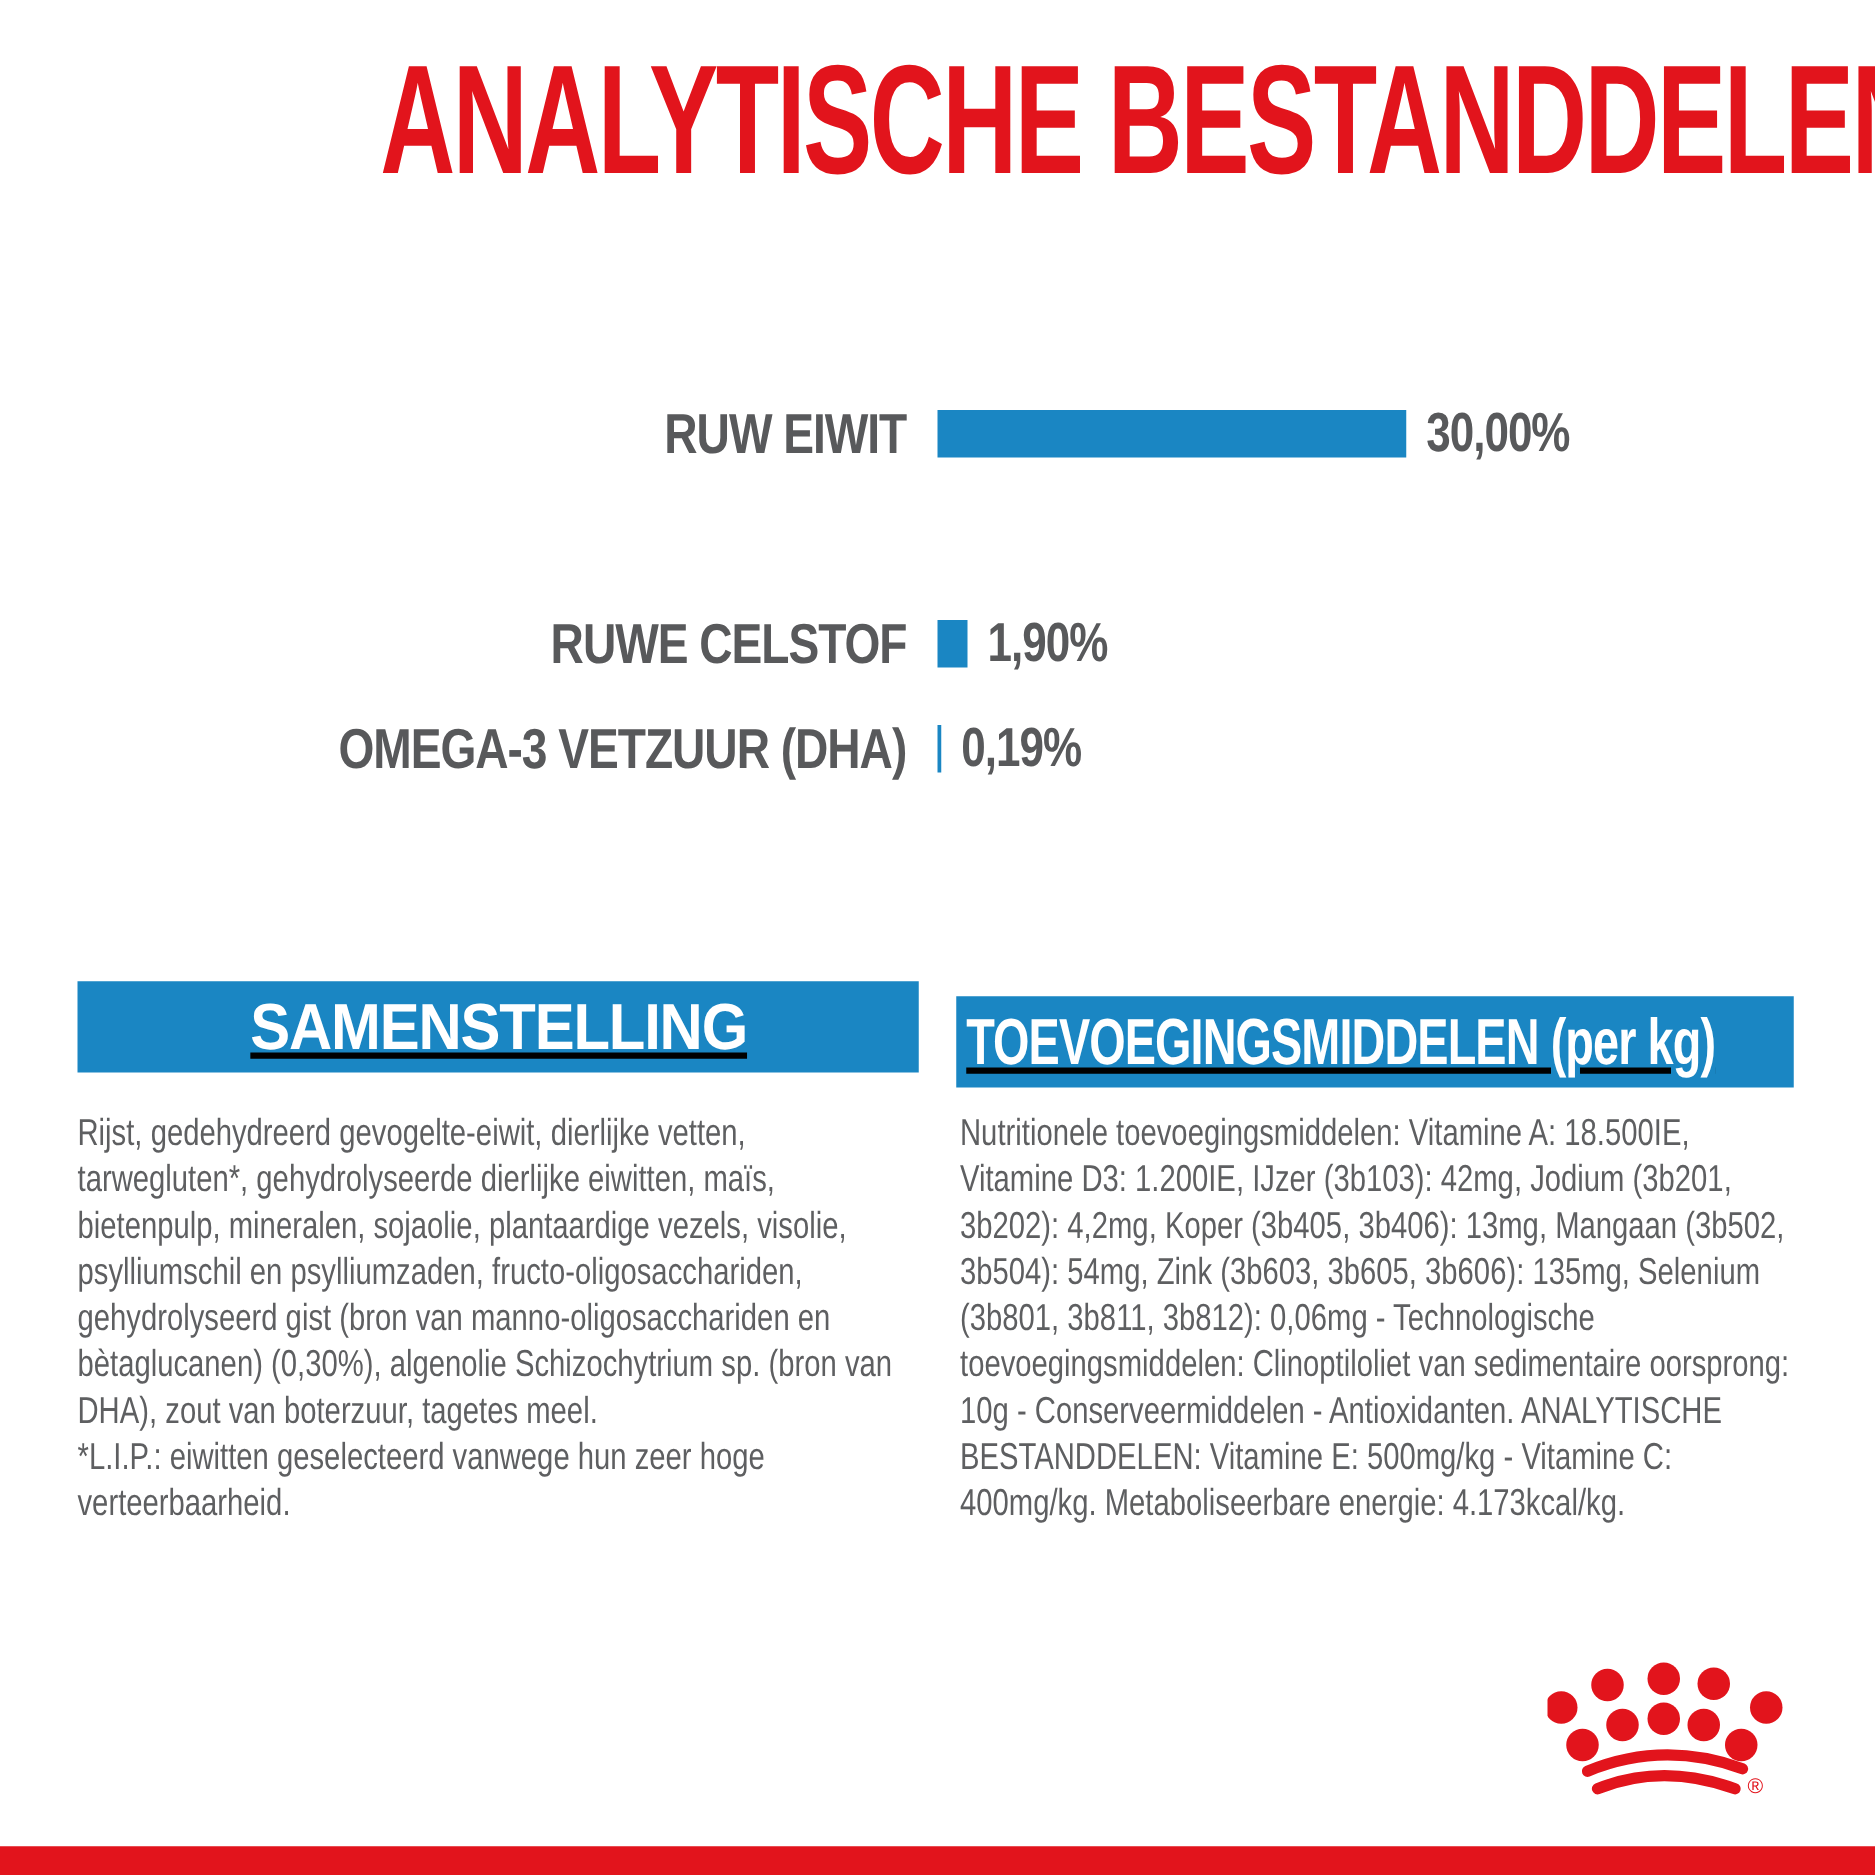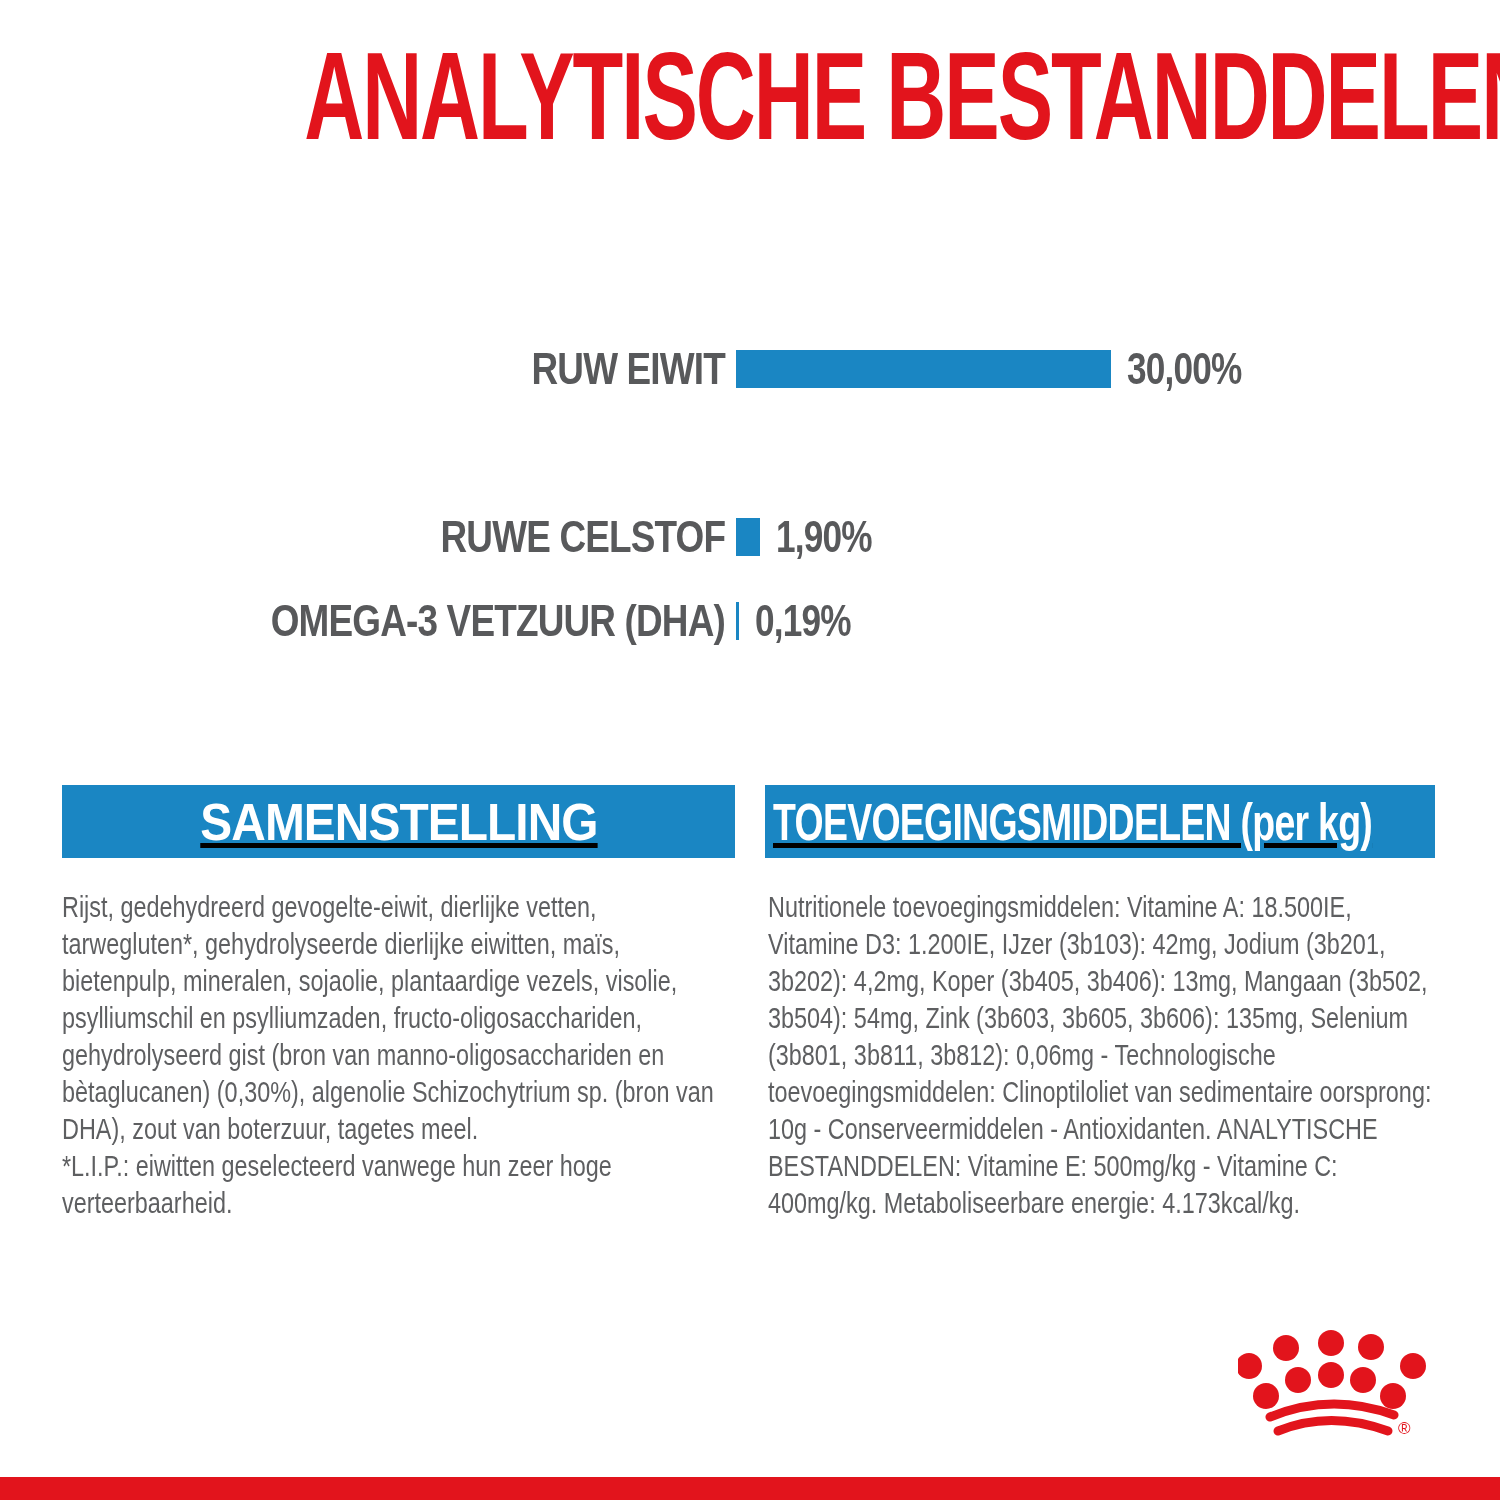--- a/index.html
+++ b/index.html
@@ -23,44 +23,44 @@
     position:absolute;top:34px;left:0;width:1500px;
     text-align:center;
   }
   .title-wrap .cond{
     font-size:124px;font-weight:bold;color:var(--red);
     letter-spacing:-3px;line-height:1.0;
     transform:scaleX(0.67);transform-origin:center top;
   }
 
   
-  .chart{position:absolute;top:327px;left:0;width:1500px;}
+  .chart{position:absolute;top:305px;left:0;width:1500px;}
   .chart-row{display:flex;align-items:center;height:84px;}
   .label-cell{width:725px;text-align:right;flex:0 0 725px;}
   .label-cell .cond{
     font-size:45px;font-weight:bold;color:var(--label-gray);
     letter-spacing:-1px;
     transform:scaleX(0.82);transform-origin:right center;
   }
-  .bar-cell{display:flex;align-items:center;margin-left:11px;}
+  .bar-cell{display:flex;align-items:center;margin-left:25px;}
   .bar{height:38px;background:var(--blue);flex:0 0 auto;}
   .value-cell{margin-left:16px;}
   .value-cell .cond{
     font-size:44px;font-weight:bold;color:var(--label-gray);
     letter-spacing:-1px;
     transform:scaleX(0.8);transform-origin:left center;
   }
 
   
   .sec-header{
     position:absolute;top:785px;height:73px;
     background:var(--blue);display:flex;align-items:center;text-decoration:underline;
   }
   .sec-header.left{left:62px;width:673px;justify-content:center;}
-  .sec-header.right{left:765px;width:670px;justify-content:flex-start;padding-left:8px;}
+  .sec-header.right{left:765px;width:670px;justify-content:flex-start;padding-left:8px;margin-top:12px;}
   .sec-header .cond{
     font-size:52px;font-weight:bold;color:#ffffff;letter-spacing:-1px;
   }
   .sec-header.left .cond{transform:scaleX(0.92);transform-origin:center center;}
   .sec-header.right .cond{transform:scaleX(0.72);transform-origin:left center;}
 
   
   .body-col{
     position:absolute;top:888px;width:866px;
     font-size:30px;line-height:37px;color:var(--body-gray);

